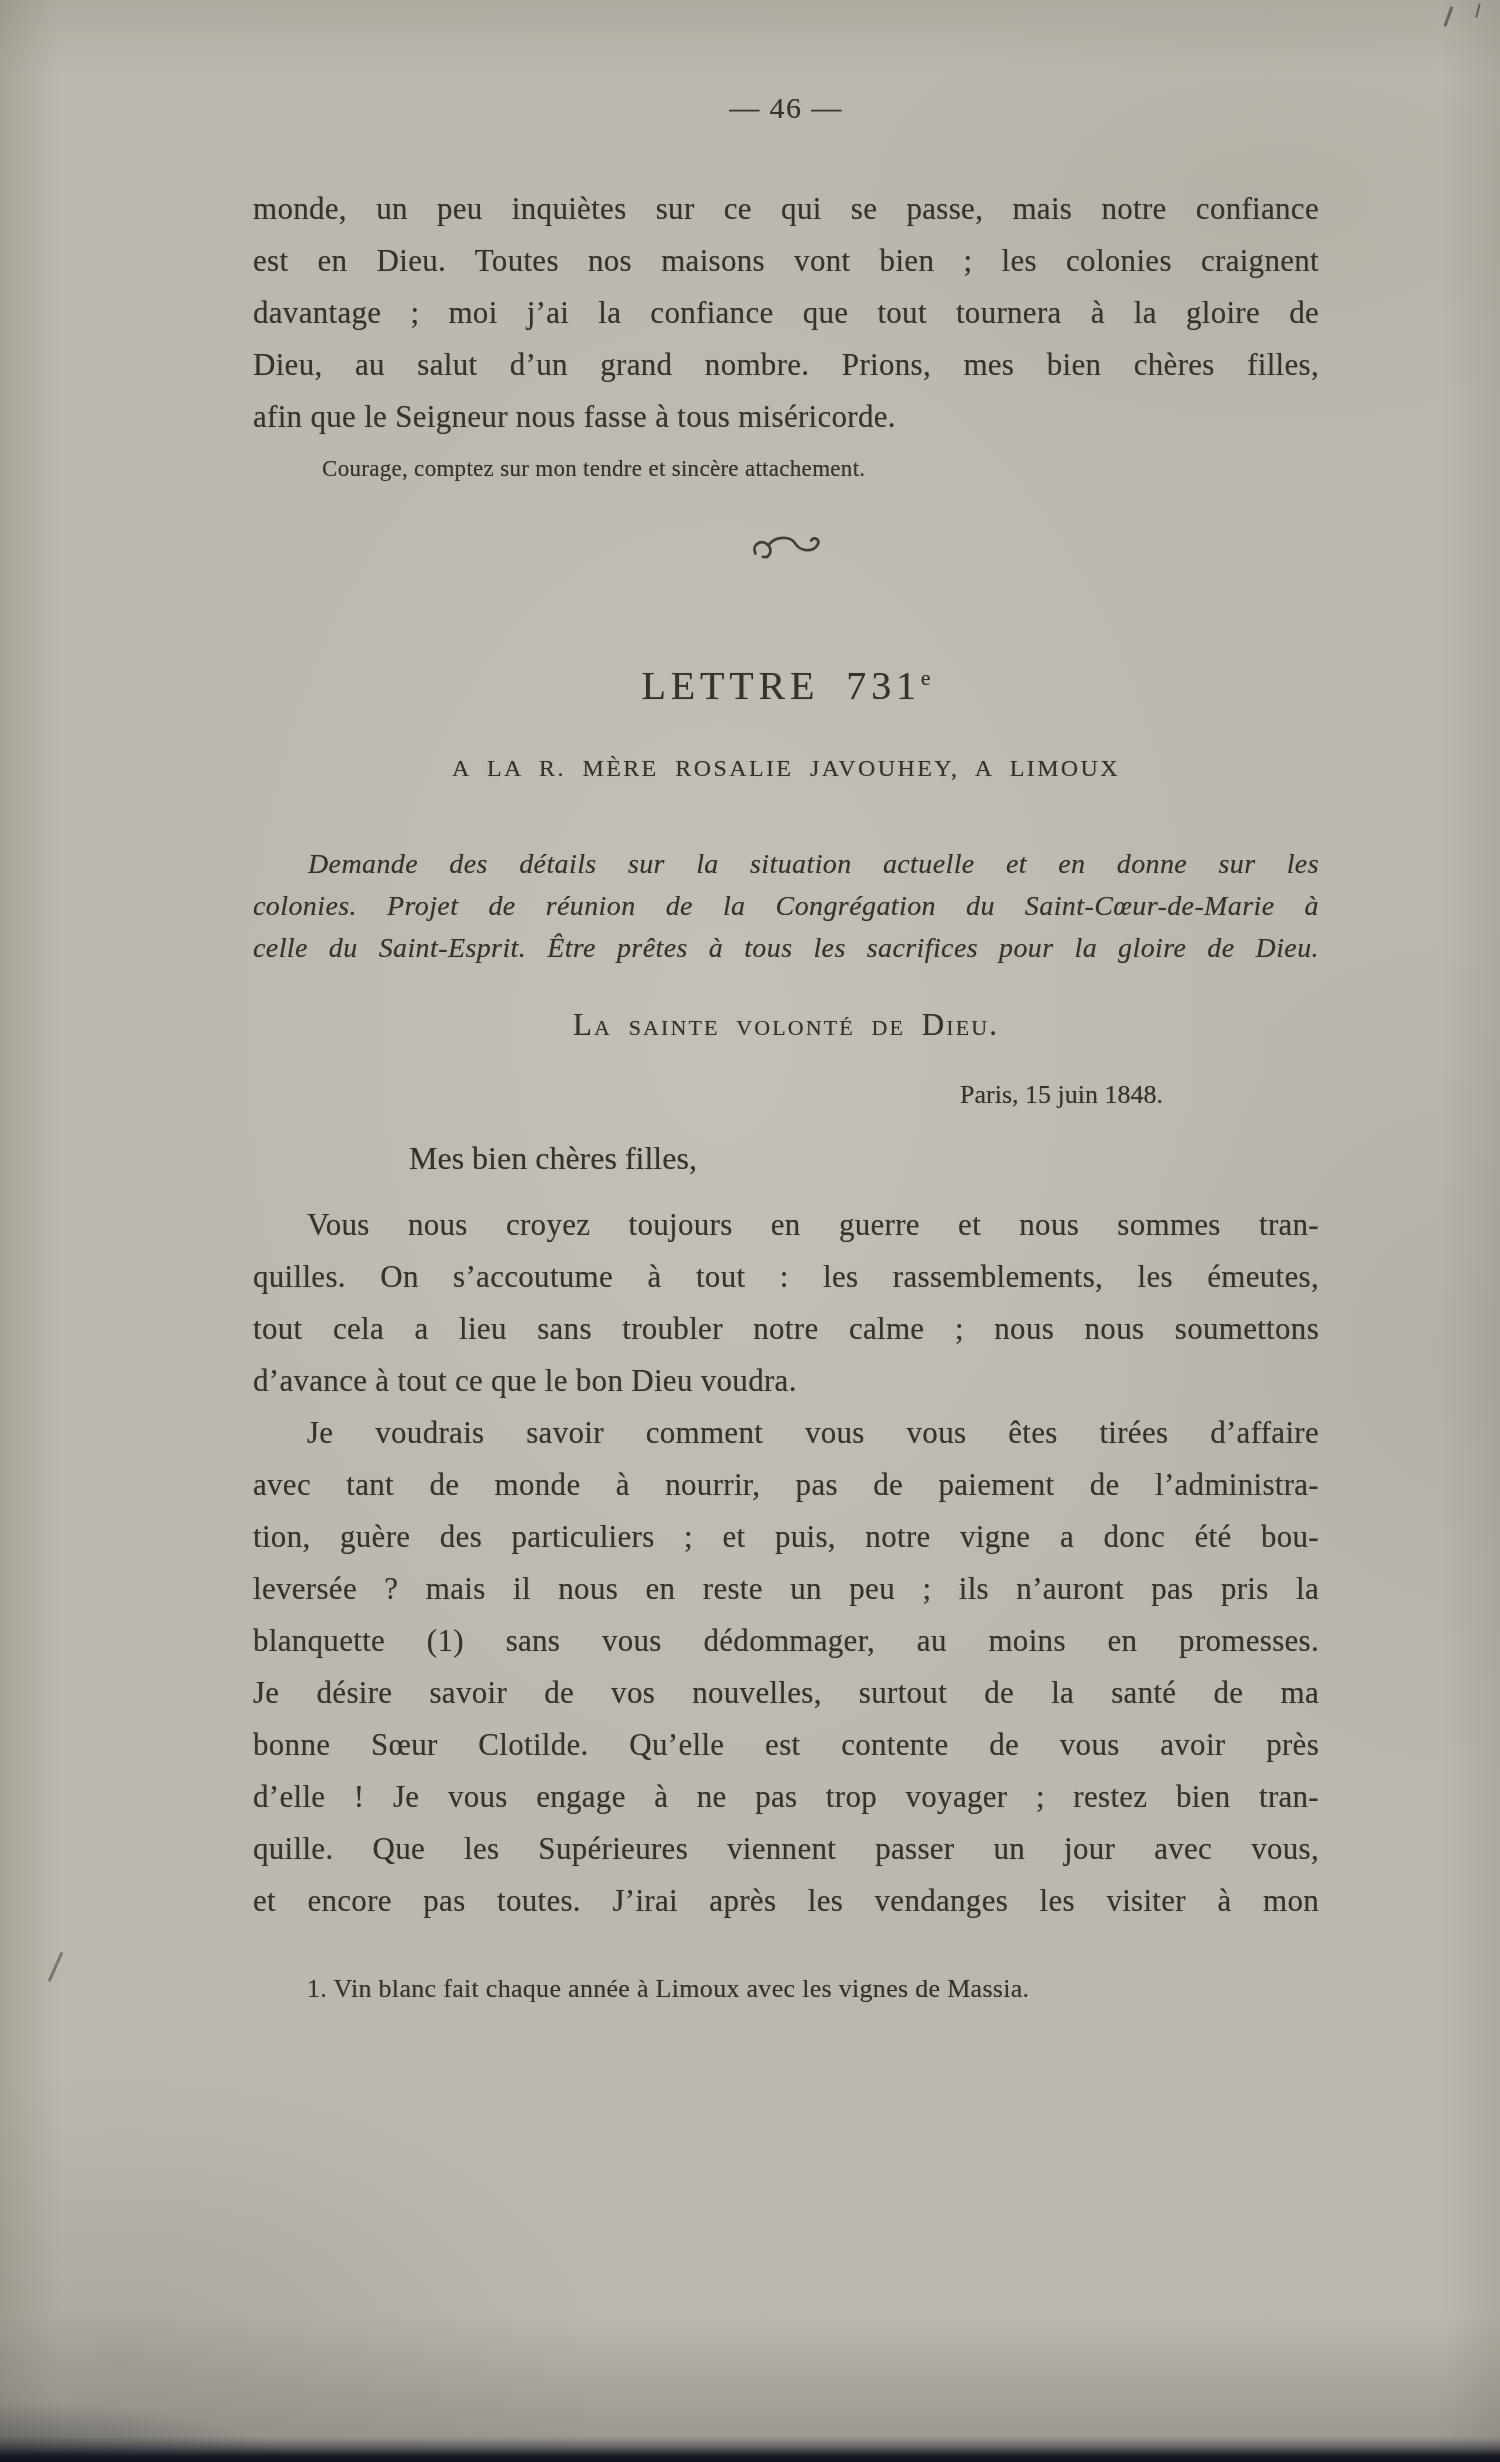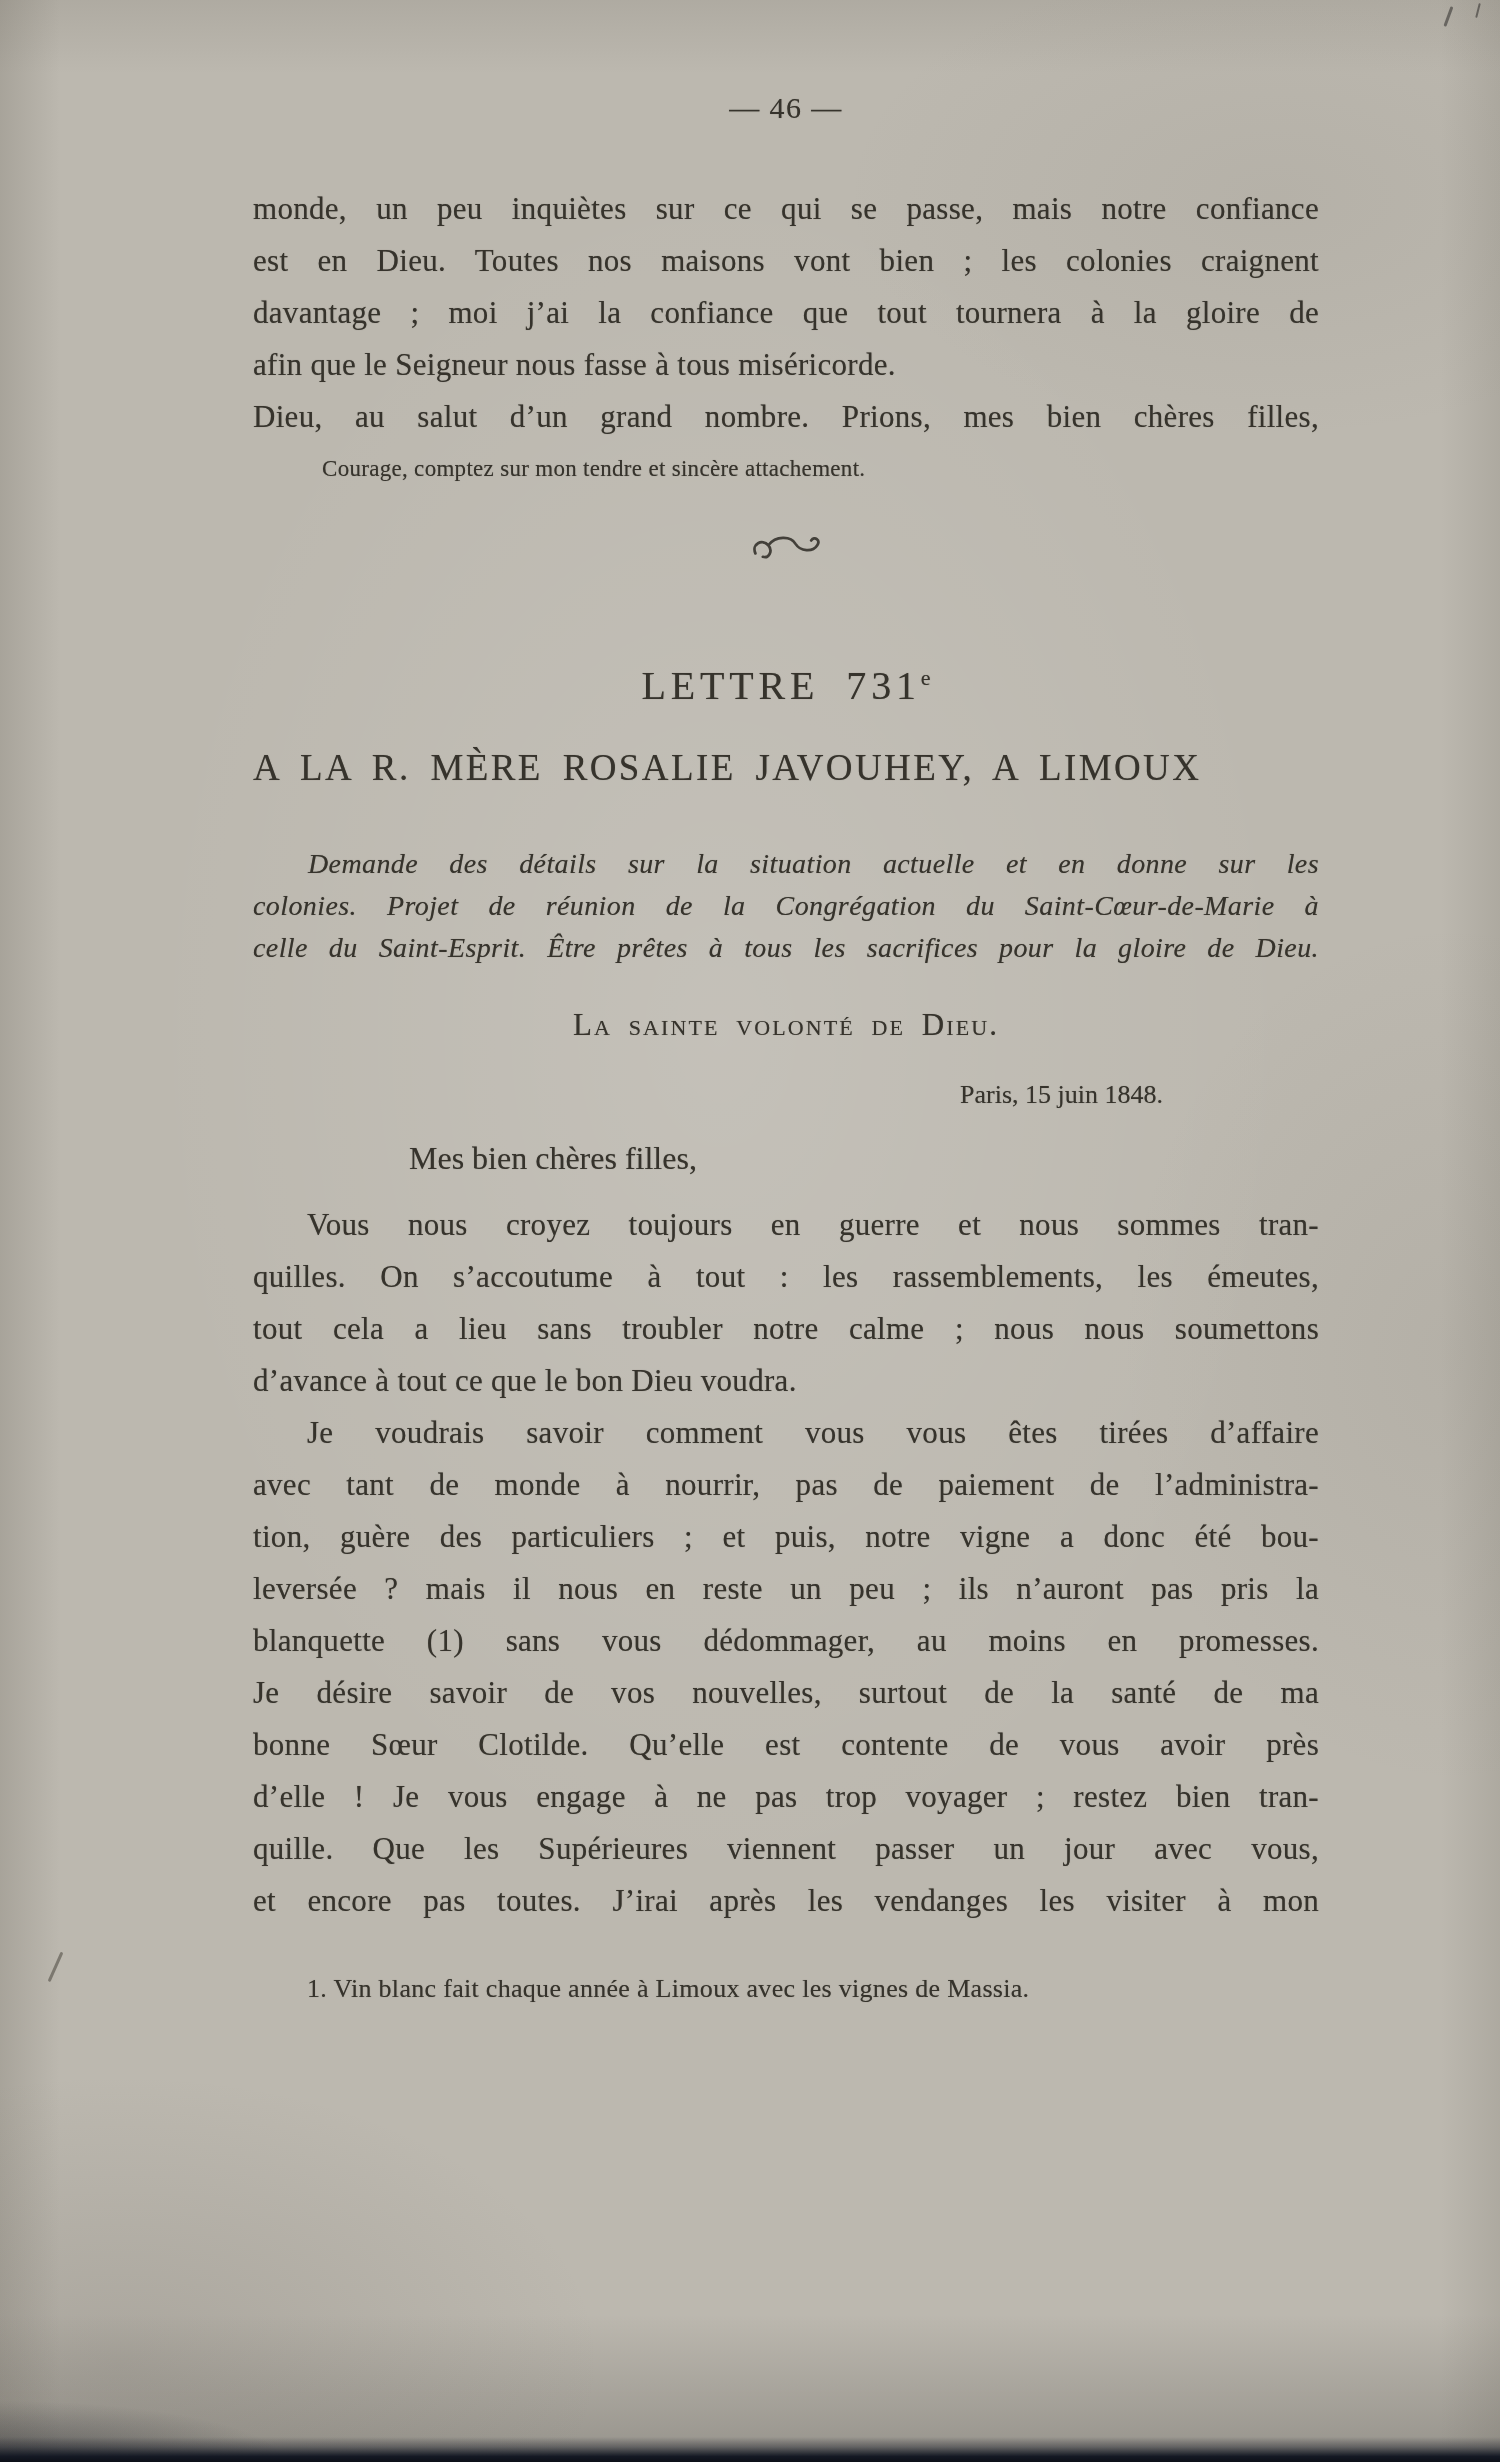--- a/index.html
+++ b/index.html
@@ -72,21 +72,22 @@
     letter-spacing: 4.8px;
     word-spacing: 12.4px;
   }
   .heading sup {
     font-size: 0.55em;
     vertical-align: super;
     letter-spacing: 0;
   }
   .recipient {
     margin: 43px 0 0 0;
-    font-size: 37px;
+    text-align: center;
+    font-size: 24px;
     line-height: 34px;
     font-weight: normal;
     letter-spacing: 2.4px;
     word-spacing: 8.2px;
   }
   .summary { margin-top: 58px; }
   .summary .line {
     font-style: italic;
     font-size: 28px;
     line-height: 42px;
@@ -165,22 +166,22 @@
   <span class="mark mark-b"></span>
 
   <div class="col ink">
 
     <div class="page-number">— 46 —</div>
 
     <div class="para cont">
         <div class="line">monde, un peu inquiètes sur ce qui se passe, mais notre confiance</div>
         <div class="line">est en Dieu. Toutes nos maisons vont bien ; les colonies craignent</div>
         <div class="line">davantage ; moi j’ai la confiance que tout tournera à la gloire de</div>
+        <div class="line">Dieu, au salut d’un grand nombre. Prions, mes bien chères filles,</div>
         <div class="line last">afin que le Seigneur nous fasse à tous miséricorde.</div>
-        <div class="line">Dieu, au salut d’un grand nombre. Prions, mes bien chères filles,</div>
       </div>
 
     <div class="closing">Courage, comptez sur mon tendre et sincère attachement.</div>
 
     <div class="ornament">
       <svg width="76" height="34" viewBox="0 0 110 50" aria-hidden="true">
         <path d="M10 30 C 4 16, 20 8, 29 18 C 36 26, 30 38, 21 35 M29 18 C 40 4, 62 4, 69 16 C 76 27, 94 29, 101 18 C 106 10, 97 4, 92 11" stroke="#43403a" stroke-width="4" fill="none" stroke-linecap="round"></path>
       </svg>
     </div>
 

